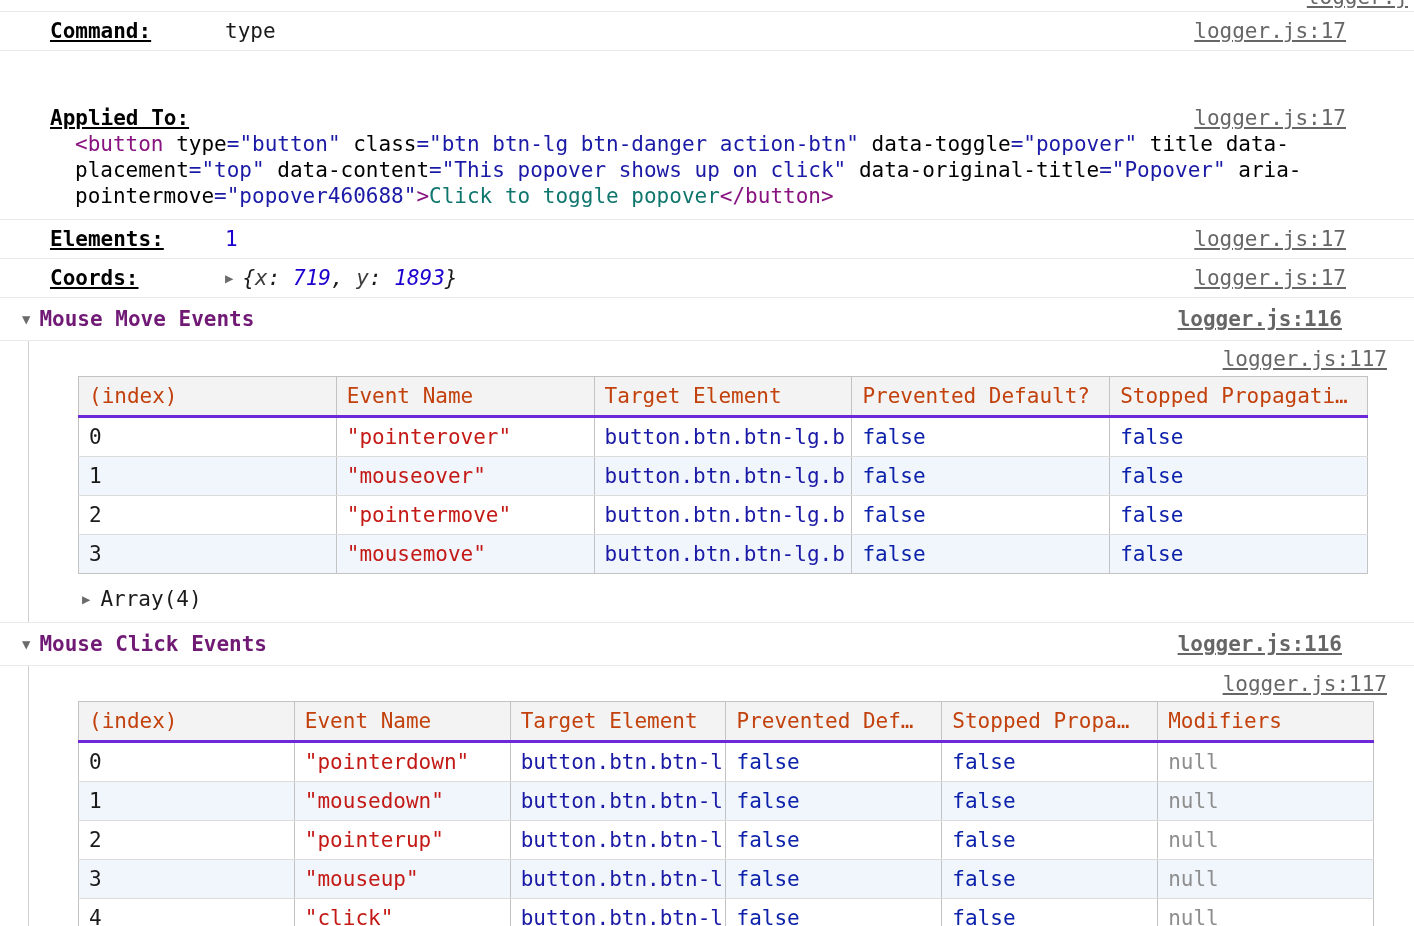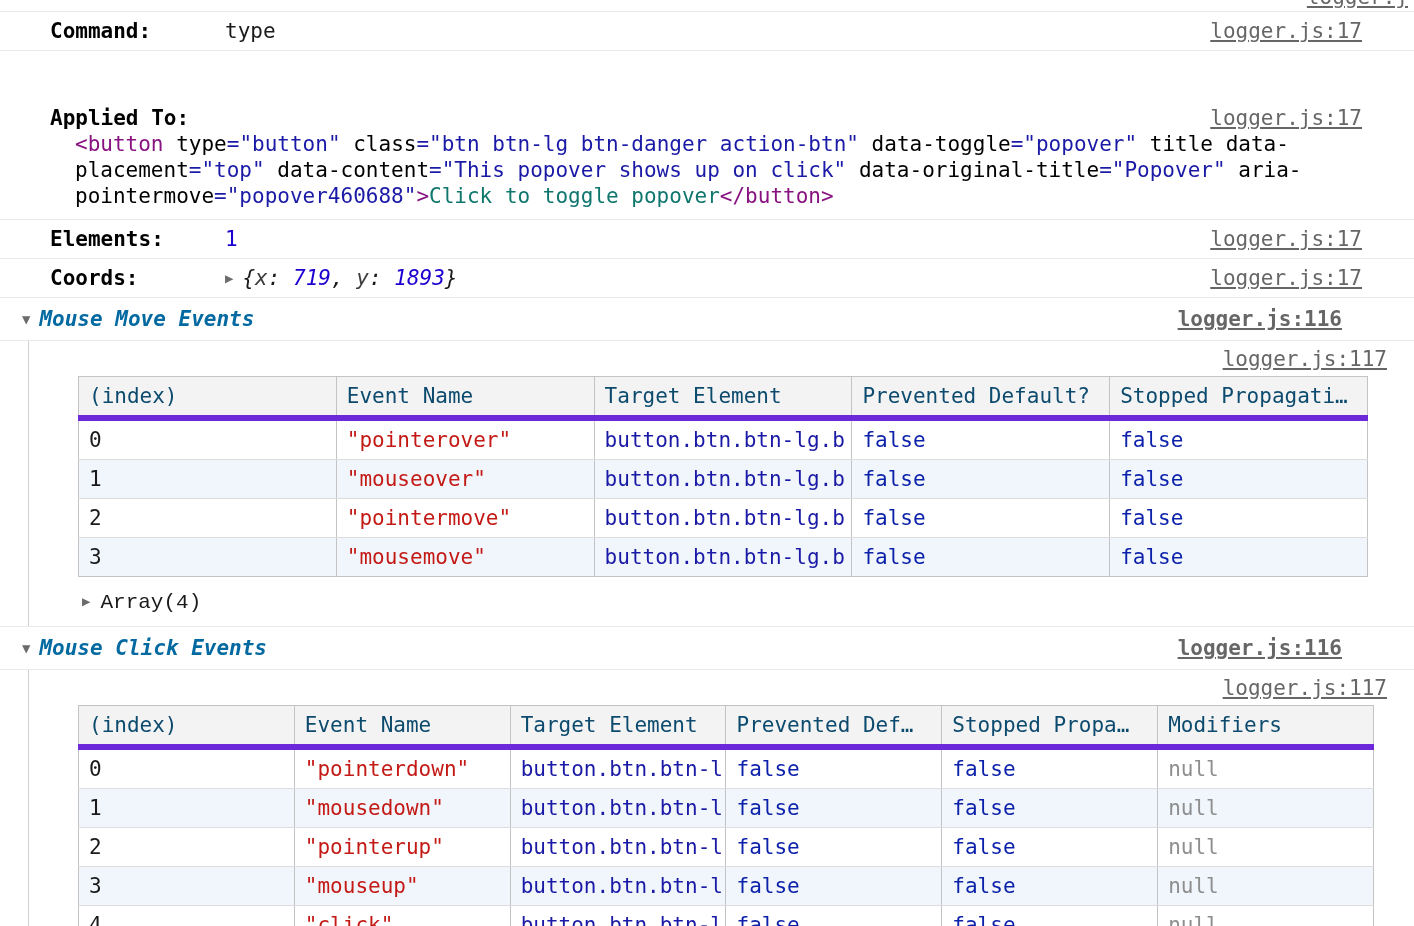--- a/index.html
+++ b/index.html
@@ -4,66 +4,66 @@
 <style>
   html,body{margin:0;padding:0;}
   body{
     width:1414px;height:926px;overflow:hidden;background:#fff;
     font-family:"DejaVu Sans Mono","Liberation Mono",monospace;
     font-size:21px;line-height:26px;color:#1a1a1a;
   }
   .console{width:1414px;}
   .entry{position:relative;border-bottom:1px solid #e9e9e9;}
   .msg{padding:6px 210px 6px 50px;}
-  .label{font-weight:bold;display:inline-block;min-width:175px;color:#000;}
+  .label{font-weight:bold;display:inline-block;min-width:175px;color:#000;text-decoration:underline;}
   .srclink{color:#666;text-decoration:underline;cursor:pointer;white-space:nowrap;}
-  .entry > .srclink{position:absolute;right:52px;top:6px;}
+  .entry > .srclink{position:absolute;right:68px;top:6px;}
   .b{font-weight:bold;}
   .partial{height:11px;overflow:hidden;}
   .partial .srclink{position:absolute;right:6px;top:-16px;}
   .num{color:#1c00cf;}
   .tri{color:#6b6b6b;font-size:14px;display:inline-block;vertical-align:2px;margin-right:9px;cursor:pointer;}
   .obj-preview{font-style:italic;}
   .obj-preview .tok-num{color:#1c00cf;}
   .obj-preview .tok-key{color:#3c3c3c;}
   .obj-preview .tok-plain,.obj-preview .tok-brace{color:#1a1a1a;}
   
   .code-block{padding:0 60px 10px 75px;}
   .code-line{white-space:pre-wrap;}
   .tok-tag{color:#881280;}
   .tok-attr{color:#000000;}
   .tok-val{color:#1a1aa6;}
   .tok-text{color:#0f766e;}
   .tok-plain{color:#1a1a1a;}
   
   .group{border-bottom:1px solid #e9e9e9;}
   .group-header{position:relative;padding:8px 210px 8px 22px;border-bottom:1px solid #e9e9e9;}
-  .group-header .group-title{font-weight:bold;color:#0369a1;font-style:italic;}
+  .group-header .group-title{font-weight:bold;color:#701a75;}
   .group-header > .srclink{position:absolute;right:72px;top:8px;}
   .group-body{margin-left:28px;border-left:1px solid #d0d0d0;padding-bottom:2px;}
   .linkrow{position:relative;height:33px;border-bottom:none;}
   .linkrow .srclink{position:absolute;right:27px;top:5px;}
   
   .console-table{border-collapse:collapse;table-layout:fixed;margin:2px 0 8px 49px;background:#fff;border:1px solid #c3c3c3;}
   .t5{width:1290px;}
   .t6{width:1296px;}
   .console-table th,.console-table td{
     border-right:1px solid #c3c3c3;padding:6px 10px;text-align:left;
     white-space:nowrap;overflow:hidden;font-weight:normal;
   }
-  .console-table th{background:#f3f3f3;border-bottom:6px solid #6d28d9;color:#0c4a6e;cursor:pointer;}
+  .console-table th{background:#f3f3f3;border-bottom:3px solid #6d28d9;color:#c2410c;cursor:pointer;}
   .console-table td{border-bottom:1px solid #dcdcdc;}
   .console-table tr:last-child td{border-bottom:none;}
   .console-table tr.alt{background:#f1f6fc;}
   .ct-index{color:#1a1a1a;}
   .ct-str{color:#c41a16;}
   .ct-node{color:#1a1aa6;cursor:pointer;}
   .ct-bool{color:#0d22aa;}
   .ct-null{color:#8e8e8e;}
-  .array-row{padding:4px 12px 8px 53px;border-bottom:none;font-family:Liberation Mono, monospace;}
+  .array-row{padding:4px 12px 8px 53px;border-bottom:none;}
   .array-row .tri{margin-right:10px;}
 </style>
 </head>
 <body>
 
 <div class="console">
 
   <div class="entry partial">
     <span class="srclink">logger.j</span>
   </div>

